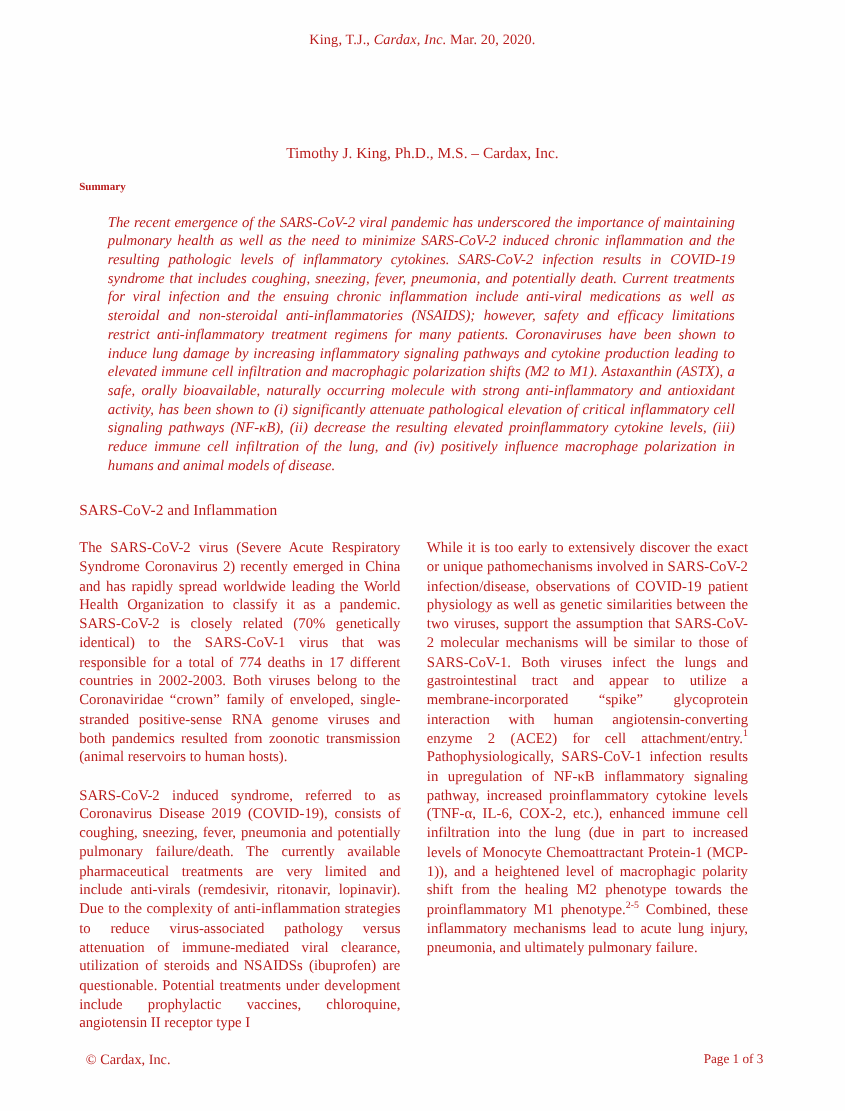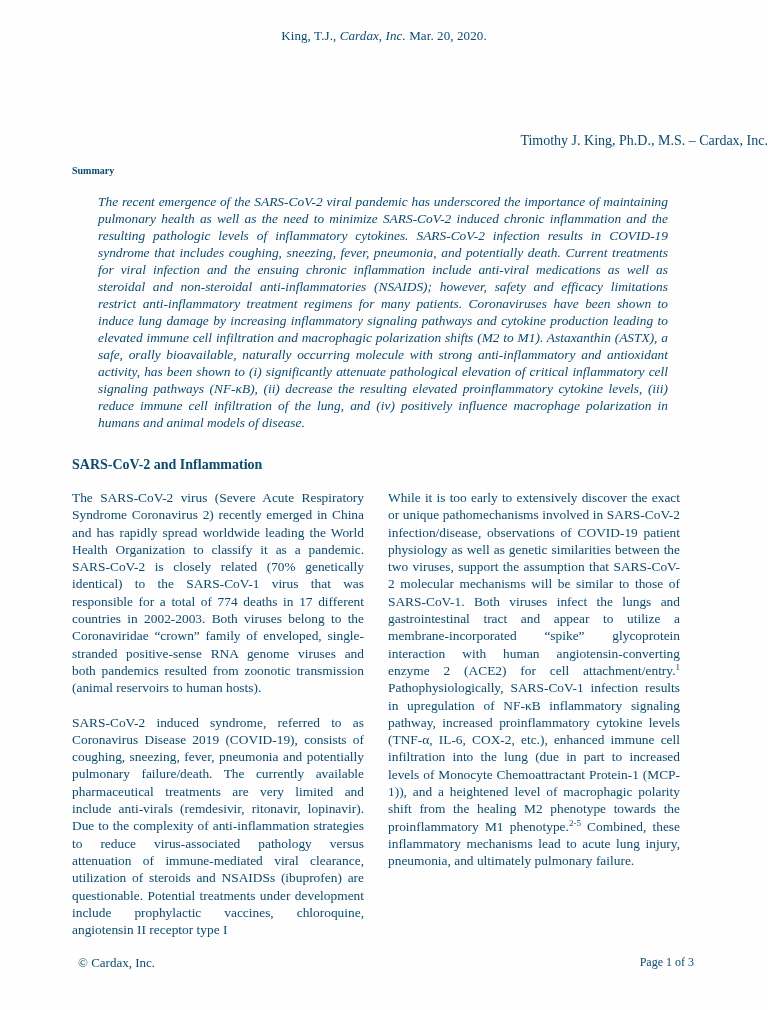--- a/index.html
+++ b/index.html
@@ -6,21 +6,21 @@
     margin: 0;
     padding: 0;
     background: #ffffff;
   }
   .page {
     position: relative;
     width: 768px;
     height: 1010px;
     background: #fefefe;
     font-family: "Liberation Serif", serif;
-    color: #0c4a6e;
+    color: #b91c1c;
     overflow: hidden;
   }
   .doc-header {
     position: absolute;
     top: 28px;
     left: 0;
     right: 0;
     text-align: center;
     font-size: 13px;
     letter-spacing: 0.1px;
@@ -35,21 +35,21 @@
     text-align: center;
     font-size: 17.5px;
     font-weight: bold;
     line-height: 25px;
   }
   .author {
     position: absolute;
     top: 133px;
     left: 0;
     right: 0;
-    text-align: right;
+    text-align: center;
     font-size: 14px;
   }
   .summary-heading {
     position: absolute;
     top: 165px;
     left: 72px;
     font-size: 10px;
     font-weight: bold;
   }
   .summary-body {
@@ -60,21 +60,21 @@
     font-size: 13.4px;
     font-style: italic;
     text-align: justify;
     line-height: 17px;
   }
   .section-heading {
     position: absolute;
     top: 457px;
     left: 72px;
     font-size: 14px;
-    font-weight: bold;
+    font-weight: normal;
   }
   .columns {
     position: absolute;
     top: 489px;
     left: 72px;
     width: 628px;
     display: flex;
     gap: 24px;
   }
   .col {

